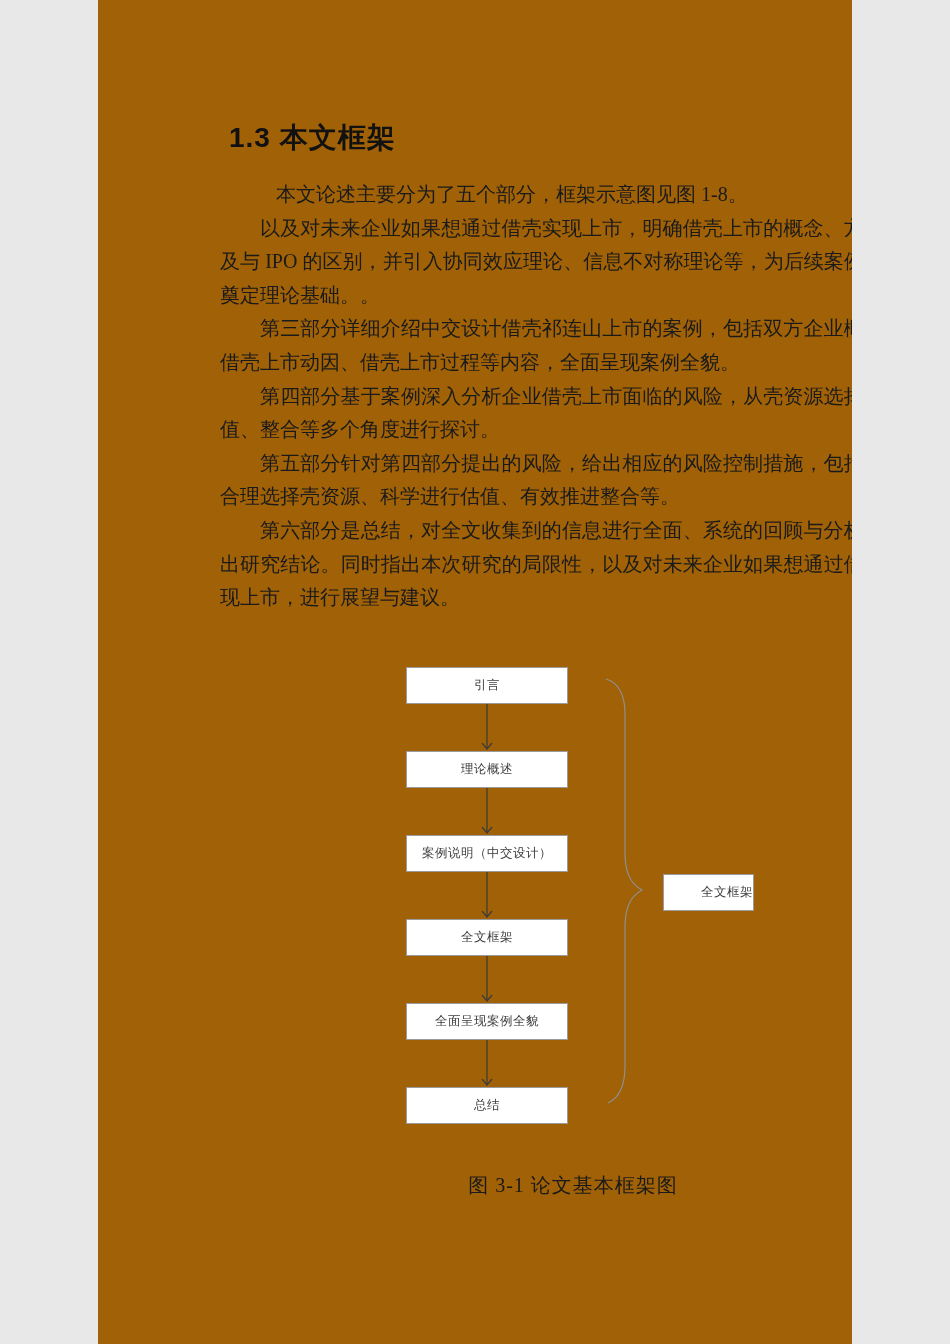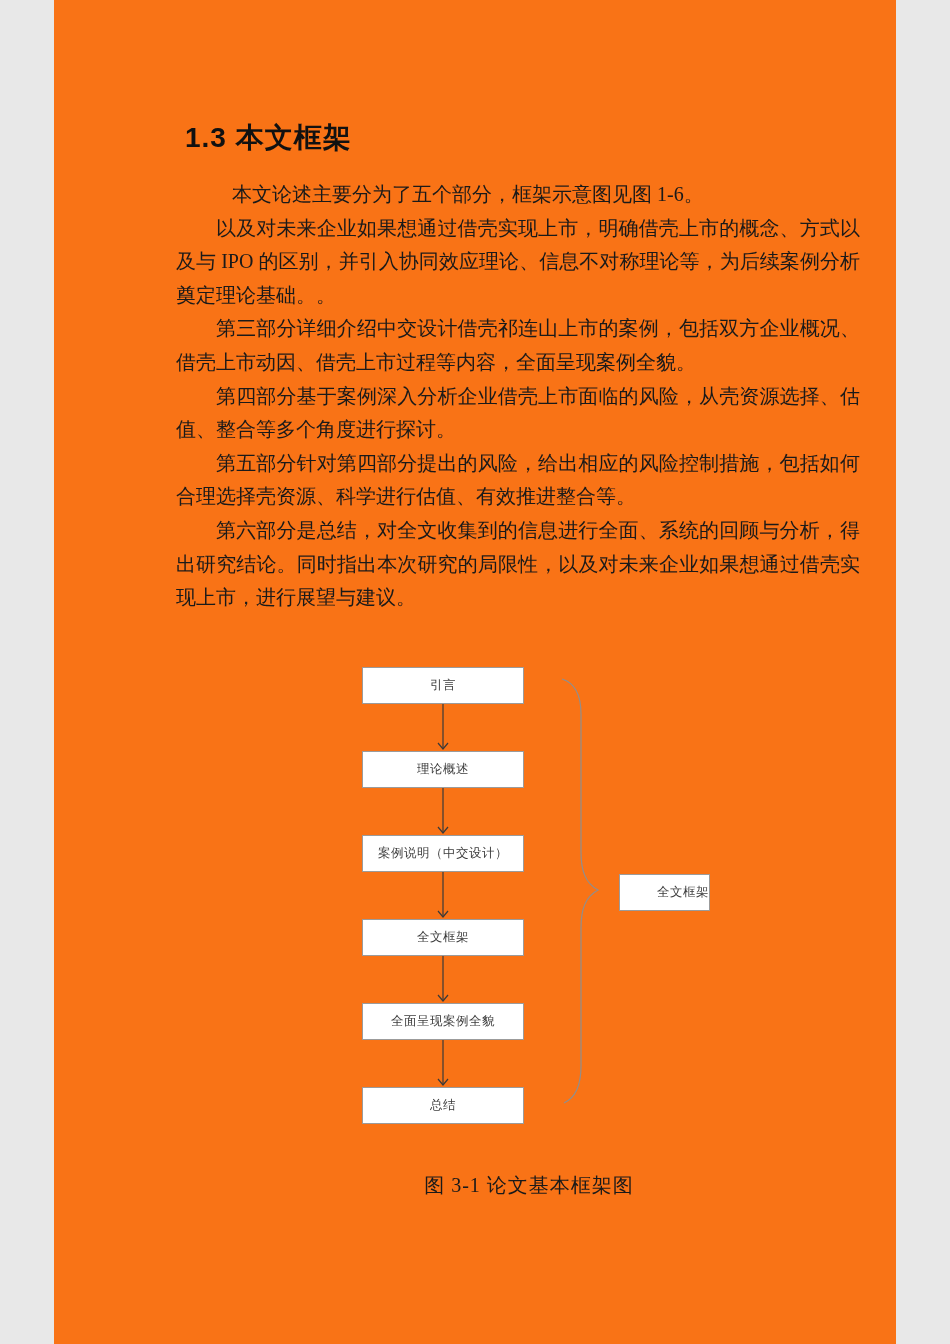--- a/index.html
+++ b/index.html
@@ -1,21 +1,21 @@
 <!DOCTYPE html>
 <html><head>
 <meta charset="utf-8">
 <style>
   html, body { margin: 0; padding: 0; background: #e8e8e8; }
   .page {
     position: relative;
-    width: 842px;
+    width: 754px;
     height: 1344px;
     margin: 0 auto;
-    background: #f97316;
+    background: #a16207;
     overflow: hidden;
     font-family: "Liberation Serif", "DejaVu Serif", serif;
   }
   .heading {
     position: absolute;
     left: 131px;
     top: 119px;
     margin: 0;
     font-family: "Liberation Sans", "DejaVu Sans", sans-serif;
     font-size: 28px;
@@ -89,21 +89,21 @@
   }
 </style>
 </head>
 <body>
 
 <div class="page">
 
   <h1 class="heading">1.3 本文框架</h1>
 
   <div class="body-text">
-    <p class="para para-first">本文论述主要分为了五个部分，框架示意图见图 1-6。</p>
+    <p class="para para-first">本文论述主要分为了五个部分，框架示意图见图 1-8。</p>
     <p class="para">以及对未来企业如果想通过借壳实现上市，明确借壳上市的概念、方式以及与 IPO 的区别，并引入协同效应理论、信息不对称理论等，为后续案例分析奠定理论基础。。</p>
     <p class="para">第三部分详细介绍中交设计借壳祁连山上市的案例，包括双方企业概况、借壳上市动因、借壳上市过程等内容，全面呈现案例全貌。</p>
     <p class="para">第四部分基于案例深入分析企业借壳上市面临的风险，从壳资源选择、估值、整合等多个角度进行探讨。</p>
     <p class="para">第五部分针对第四部分提出的风险，给出相应的风险控制措施，包括如何合理选择壳资源、科学进行估值、有效推进整合等。</p>
     <p class="para">第六部分是总结，对全文收集到的信息进行全面、系统的回顾与分析，得出研究结论。同时指出本次研究的局限性，以及对未来企业如果想通过借壳实现上市，进行展望与建议。</p>
   </div>
 
   <div>
 
     <svg class="connector-layer" viewBox="0 0 950 1344" xmlns="http://www.w3.org/2000/svg">

